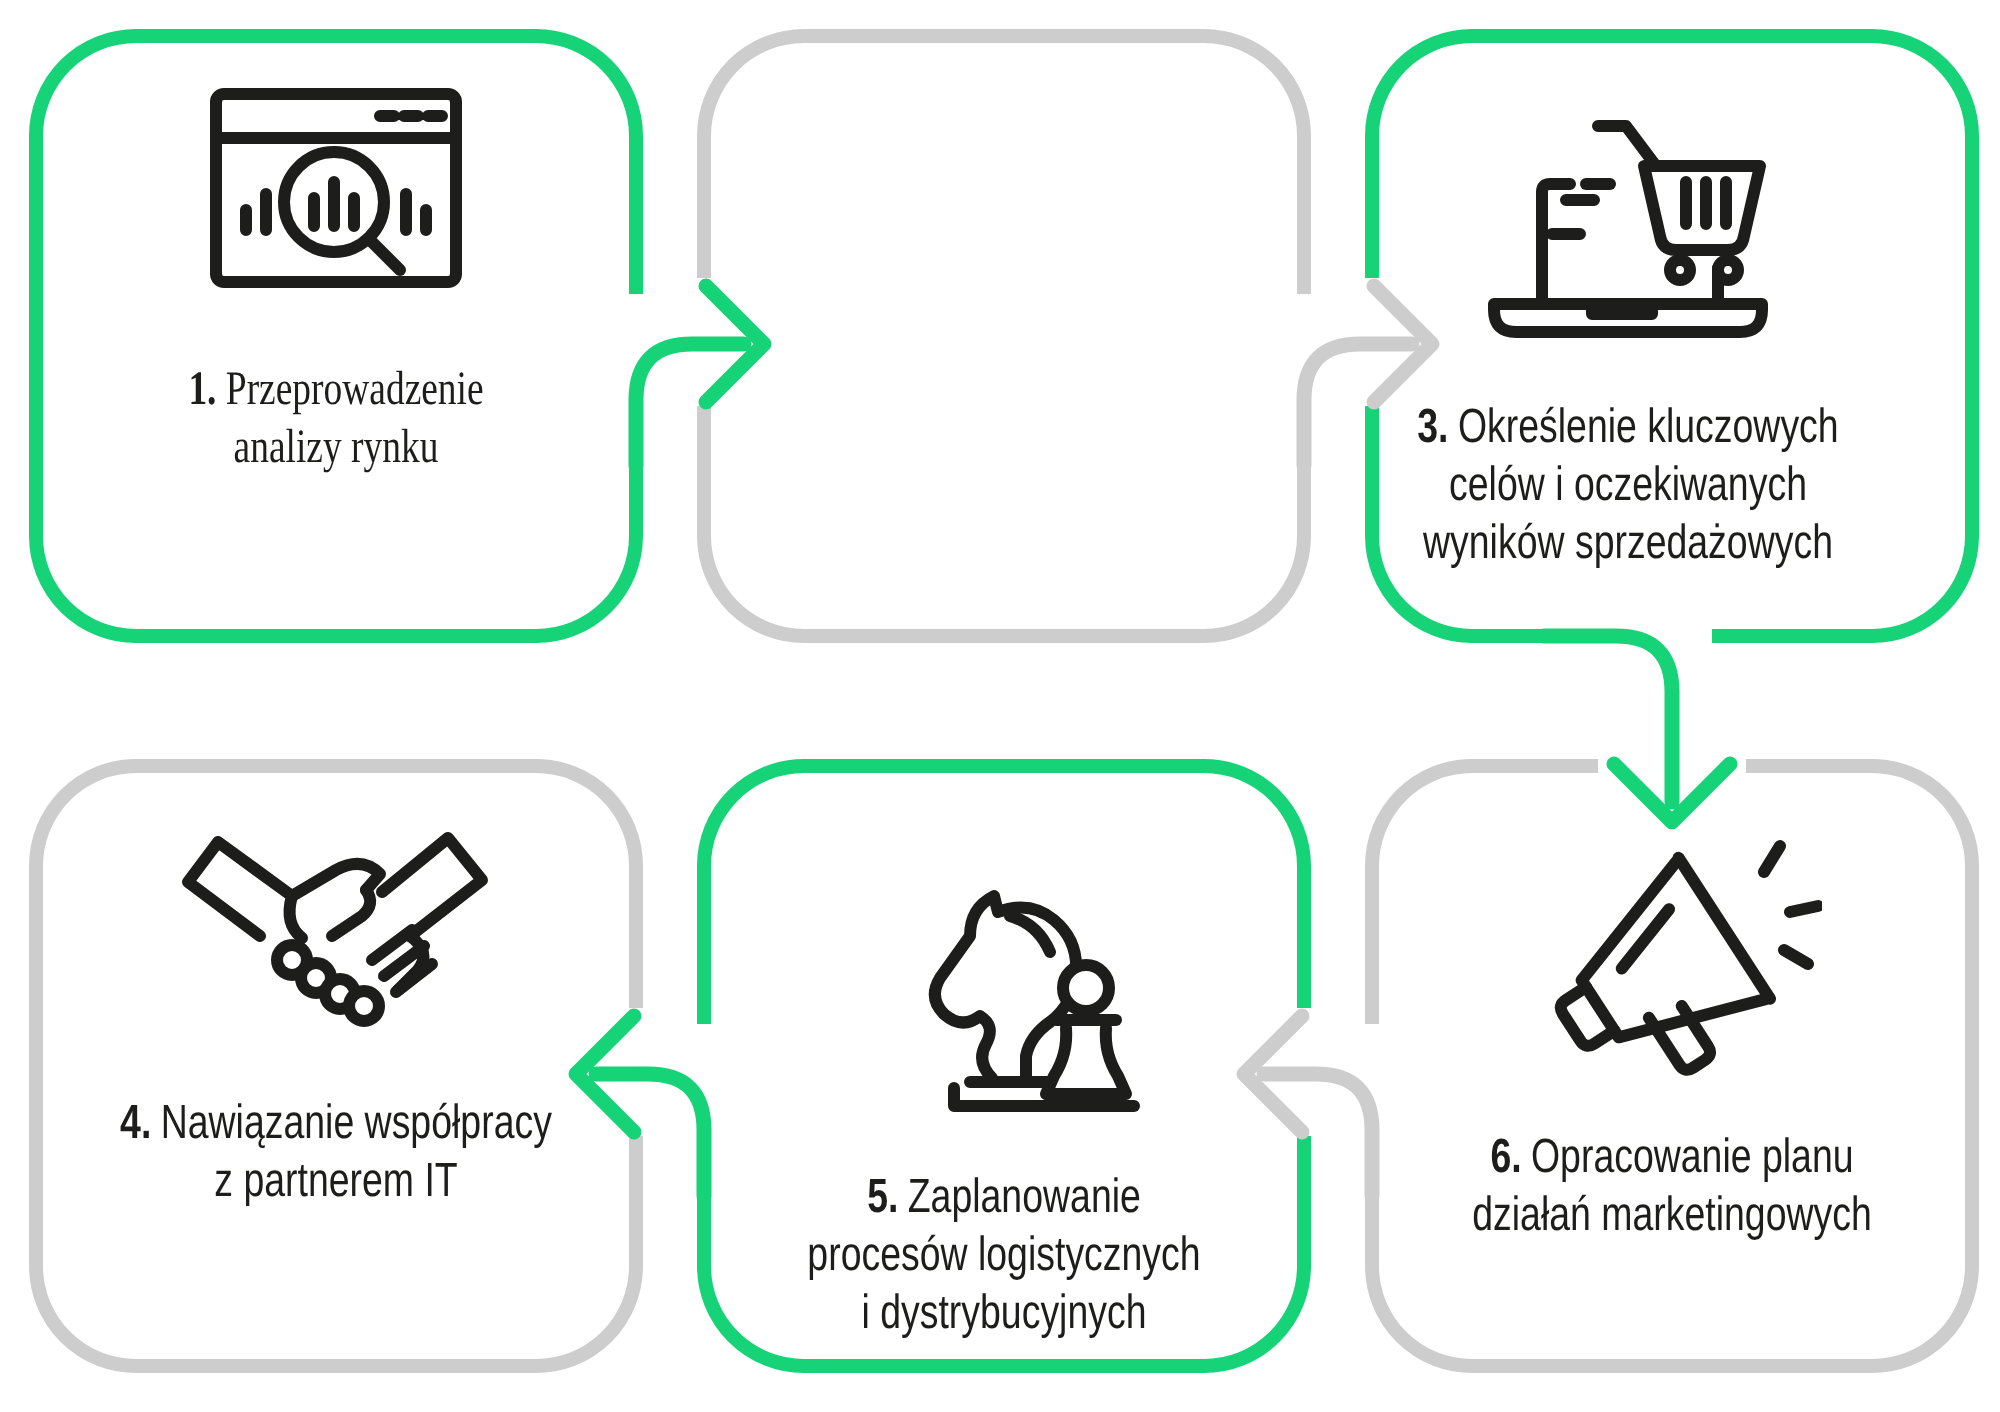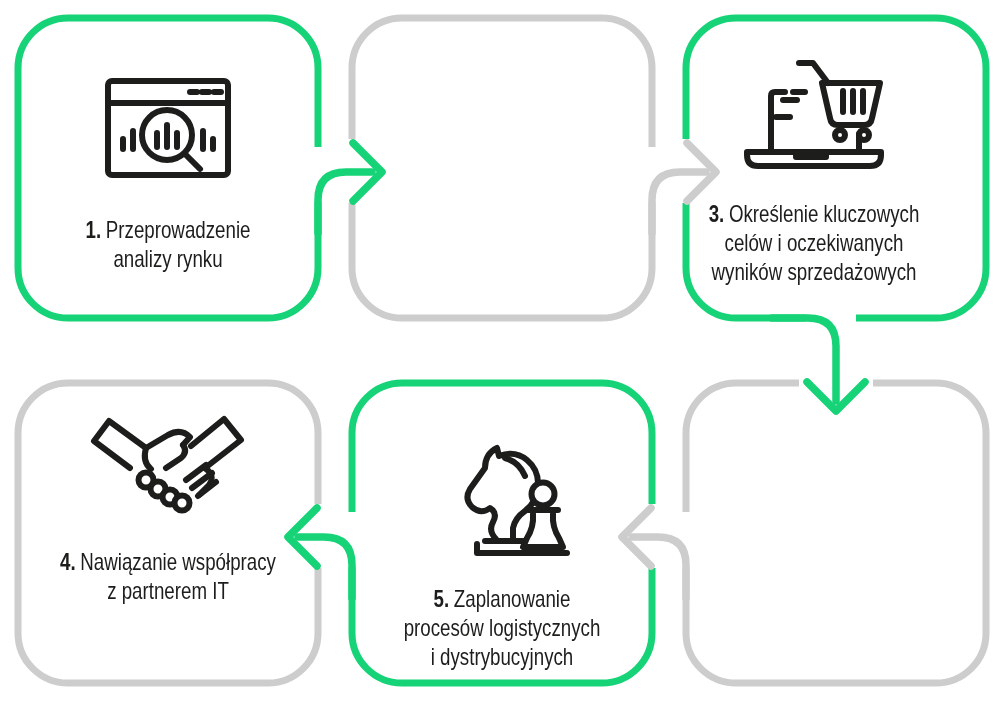--- a/index.html
+++ b/index.html
@@ -7,21 +7,21 @@
          font-family:"Liberation Sans",sans-serif;}
   .overlay{position:absolute;left:0;top:0;}
   .border{fill:none;stroke-width:7;}
   .b-green{stroke:var(--green);}
   .b-gray{stroke:var(--gray);}
   .mask{fill:#fff;stroke:none;}
   .arrow{fill:none;stroke-width:7.5;stroke-linecap:round;stroke-linejoin:round;}
   .a-green{stroke:var(--green);}
   .a-gray{stroke:var(--gray);}
   .box{position:absolute;width:300px;height:300px;}
-  .s1{left:18px;top:34px;}  .s2{left:352px;top:18px;}  .s3{left:664px;top:18px;}
+  .s1{left:18px;top:0;font-family:Liberation Serif, serif;}  .s2{left:352px;top:18px;}  .s3{left:664px;top:18px;}
   .s4{left:18px;top:366px;} .s5{left:352px;top:403px;} .s6{left:686px;top:383px;}
   .icon{position:absolute;left:0;width:300px;display:flex;justify-content:center;}
   .i1{top:42px;} .i2{top:38px;} .i3{top:34px;} .i4{top:40px;} .i5{top:24px;} .i6{top:28px;}
   .ic{fill:none;stroke:var(--ink);stroke-width:6;stroke-linecap:round;stroke-linejoin:round;}
   .fw{fill:#fff;}
   .label{position:absolute;left:-40px;top:181px;width:380px;text-align:center;
          font-size:24px;line-height:29px;color:var(--ink);
          transform:scaleX(0.78);transform-origin:50% 0;}
   .label b{font-weight:700;margin-right:6px;}
 </style>
@@ -148,14 +148,32 @@
         <path class="ic" stroke-width="8" d="M87 126 H135"></path>
       </svg>
     </div>
     <div class="label">
       <div><b>5.</b><span>Zaplanowanie</span></div>
       <div>procesów logistycznych</div>
       <div>i dystrybucyjnych</div>
     </div>
   </div>
 
+  <div class="box s6">
+    <div class="icon i6">
+      <svg width="150" height="130" viewBox="0 0 150 130">
+        <g transform="rotate(-33 72 78)">
+          <path class="ic" stroke-width="7" d="M36 60 H24 Q19 60 19 65 V81 Q19 86 24 86 H36"></path>
+          <path class="ic" stroke-width="7" d="M36 56 V90 M36 56 L108 32 M36 90 L108 114"></path>
+          <path class="ic" stroke-width="14" d="M110 31 L110 115"></path>
+          <path class="ic" stroke-width="7" d="M56 62 L92 50"></path>
+          <path class="ic" stroke-width="7" d="M54 90 V118 Q54 123 59 123 H66 Q71 123 71 118 V94"></path>
+        </g>
+        <path class="ic" stroke-width="7" d="M121 25 L129 12 M134 45 L148 42 M131 64 L143 71"></path>
+      </svg>
+    </div>
+    <div class="label">
+      <div><b>6.</b><span>Opracowanie planu</span></div>
+      <div>działań marketingowych</div>
+    </div>
+  </div>
 
 </div>
 
 </body></html>

